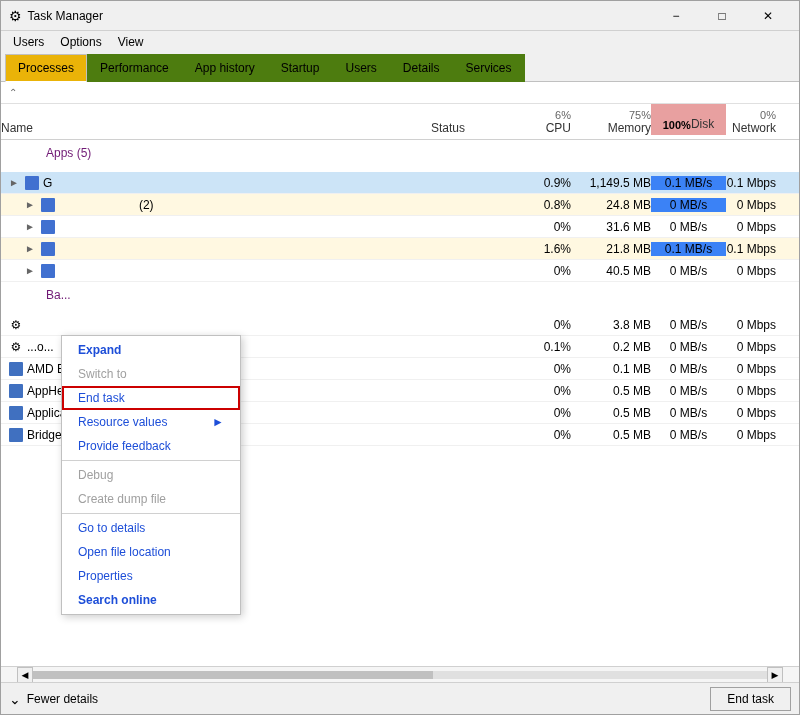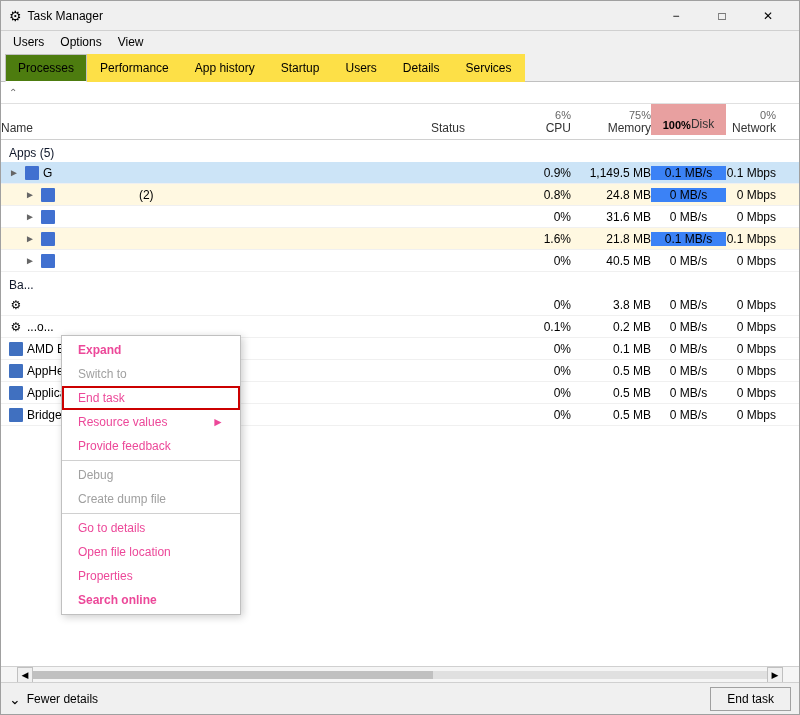--- a/index.html
+++ b/index.html
@@ -66,24 +66,24 @@
       padding: 0 4px;
     }
     .tab {
       padding: 6px 12px;
       cursor: pointer;
       font-size: 12px;
       border: 1px solid transparent;
       border-bottom: none;
       position: relative;
       top: 1px;
-      background: #fde047;
+      background: #4d7c0f;
     }
     .tab.active {
-      background: #4d7c0f;
+      background: #eab308;
       border: 1px solid #c0c0c0;
       border-bottom: 1px solid #ffffff;
     }
 
     
     .main-content {
       background: #ffffff;
       flex: 1;
       display: flex;
       flex-direction: column;
@@ -156,24 +156,25 @@
 
     
     .process-table {
       flex: 1;
       overflow-y: auto;
       overflow-x: hidden;
       position: relative;
     }
 
     .section-header {
-      color: #0f172a;
-      font-size: 12px;
-      padding: 6px 8px 2px 8px;
+      color: #701a75;
+      font-size: 12px;
+      padding: 6px 8px 12px 8px;
       font-weight: normal;
+      margin-left: 37px;
     }
 
     .process-row {
       display: flex;
       align-items: center;
       height: 22px;
       border-bottom: 1px solid #f0f0f0;
     }
     .process-row.selected { background: #cce4f7; }
     .process-row.highlighted { background: #fff8e1; }
@@ -234,21 +235,21 @@
       border: 1px solid #c0c0c0;
       box-shadow: 2px 2px 8px rgba(0,0,0,0.2);
       width: 180px;
       z-index: 100;
       padding: 2px 0;
     }
     .ctx-item {
       padding: 5px 16px;
       font-size: 12px;
       cursor: pointer;
-      color: #ec4899;
+      color: #1d4ed8;
     }
     .ctx-item.disabled { color: #a0a0a0; cursor: default; }
     .ctx-item.bold { font-weight: bold; }
     .ctx-item.highlighted-item {
       background: #fff;
       border: 2px solid #cc0000;
       padding: 3px 14px;
       font-weight: normal;
     }
     .ctx-separator {

